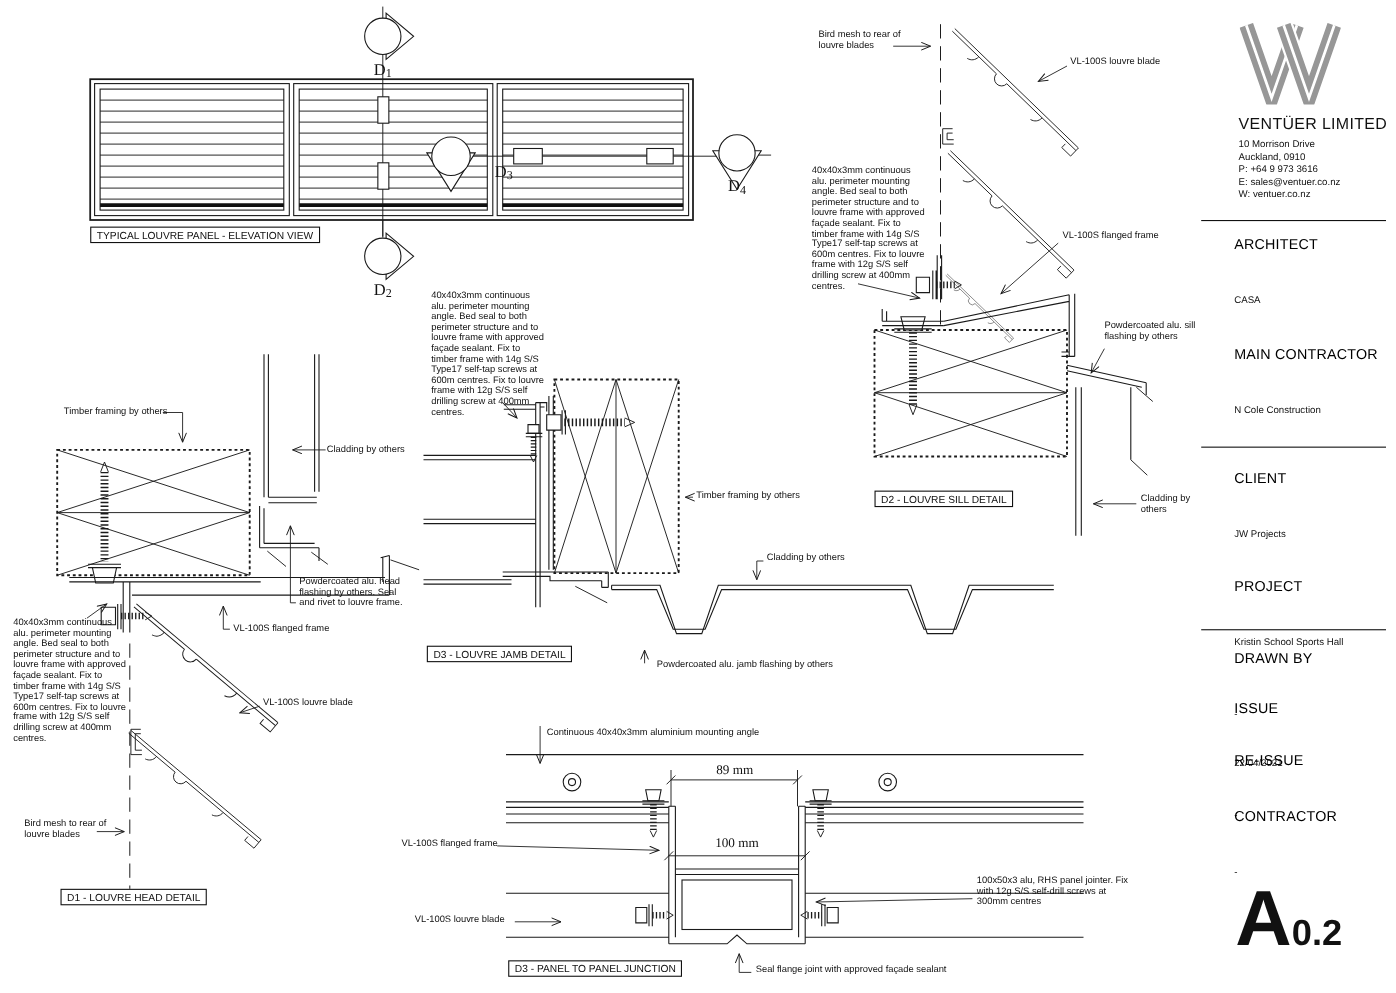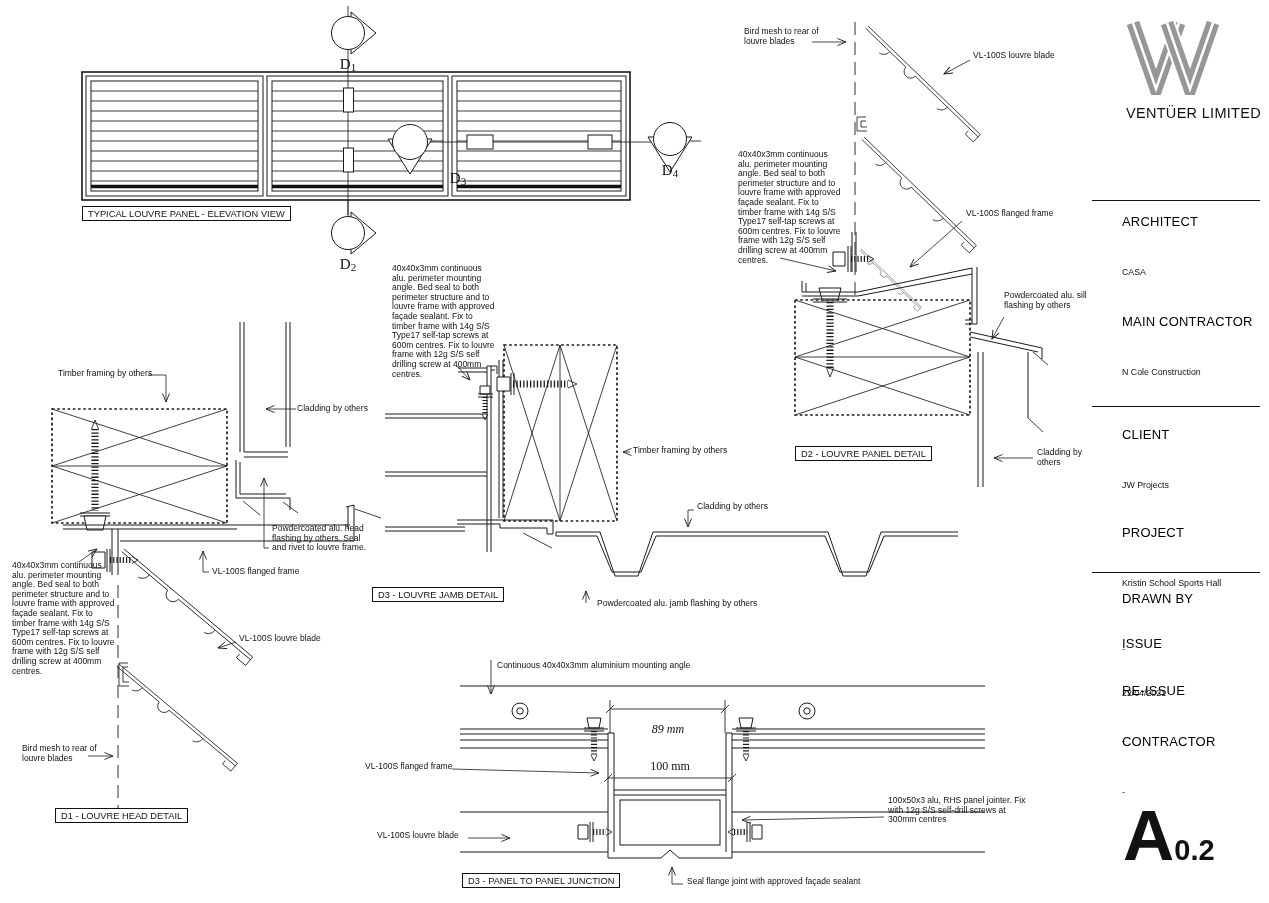--- a/index.html
+++ b/index.html
@@ -27,21 +27,21 @@
   .dim{position:absolute;font-family:"Liberation Serif",serif;font-size:12px;
        color:#111;text-align:center;}
   
   .tb-head{position:absolute;left:1122px;font-size:13px;letter-spacing:.2px;color:#000;white-space:nowrap;}
   .tb-val{position:absolute;left:1122px;font-size:8.8px;color:#111;white-space:nowrap;margin-top:36px;}
   .divider{position:absolute;left:1092px;width:168px;border-top:1.4px solid #111;height:0;}
   .coname{position:absolute;left:1126px;top:105px;font-size:14.5px;font-weight:500;letter-spacing:.3px;}
   .coaddr{position:absolute;left:1126px;top:126px;font-size:8.8px;line-height:11.2px;}
   .sheetcode{position:absolute;left:1123px;top:800px;display:flex;align-items:baseline;font-weight:bold;}
   .sheetcode .big{font-size:71px;line-height:1;}
-  .sheetcode .small{font-size:29px;line-height:1;}
+  .sheetcode .small{font-size:33px;line-height:1;}
 </style>
 </head>
 <body>
 
 <div id="sheet">
 
 <svg width="1269" height="903" viewBox="0 0 1269 903">
   <defs>
     <marker id="ah" markerWidth="10" markerHeight="9" refX="9" refY="4" orient="auto-start-reverse" markerUnits="userSpaceOnUse">
       <path d="M0.5,0.5 L9,4 L0.5,7.5" fill="none" stroke="#1a1a1a" stroke-width="0.9"></path>
@@ -203,63 +203,70 @@
     <path class="ldr" d="M452,769 L599,773"></path>
     <path class="ldr" d="M468,838 H510"></path>
     <path class="ldr" d="M884,817 L742,820"></path>
     <path class="ldr" d="M683,884 H672 V867"></path>
   </g>
 </svg>
 
 <div class="tbox" style="left:82px;top:206px;">TYPICAL LOUVRE PANEL - ELEVATION VIEW</div>
 <div class="marker" style="left:330px;top:24px;"><span>D</span><span class="sub">1</span></div>
 <div class="marker" style="left:330px;top:224px;"><span>D</span><span class="sub">2</span></div>
-<div class="marker" style="left:392px;top:138px;padding-left:48px;"><span>D</span><span class="sub">3</span></div>
+<div class="marker" style="left:392px;top:117px;padding-left:48px;"><span>D</span><span class="sub">3</span></div>
 <div class="marker" style="left:652px;top:130px;"><span>D</span><span class="sub">4</span></div>
 
 <div class="lbl nw" style="left:58px;top:369px;">Timber framing by others</div>
 <div class="lbl nw" style="left:297px;top:404px;">Cladding by others</div>
 <div class="lbl" style="left:272px;top:524px;width:104px;">Powdercoated alu. head flashing by others. Seal and rivet to louvre frame.</div>
 <div class="lbl nw" style="left:212px;top:567px;">VL-100S flanged frame</div>
 <div class="lbl" style="left:12px;top:561px;width:104px;">40x40x3mm continuous alu. perimeter mounting angle. Bed seal to both perimeter structure and to louvre frame with approved façade sealant. Fix to timber frame with 14g S/S Type17 self-tap screws at 600m centres. Fix to louvre frame with 12g S/S self drilling screw at 400mm centres.</div>
 <div class="lbl nw" style="left:239px;top:634px;">VL-100S louvre blade</div>
 <div class="lbl" style="left:22px;top:744px;width:85px;">Bird mesh to rear of louvre blades</div>
 <div class="tbox" style="left:55px;top:808px;">D1 - LOUVRE HEAD DETAIL</div>
 
 <div class="lbl" style="left:392px;top:264px;width:104px;">40x40x3mm continuous alu. perimeter mounting angle. Bed seal to both perimeter structure and to louvre frame with approved façade sealant. Fix to timber frame with 14g S/S Type17 self-tap screws at 600m centres. Fix to louvre frame with 12g S/S self drilling screw at 400mm centres.</div>
 <div class="lbl nw" style="left:633px;top:446px;">Timber framing by others</div>
 <div class="lbl nw" style="left:697px;top:502px;">Cladding by others</div>
 <div class="lbl nw" style="left:597px;top:599px;">Powdercoated alu. jamb flashing by others</div>
-<div class="tbox" style="left:372px;top:587px;">D3 - LOUVRE JAMB DETAIL</div>
+<div class="tbox" style="left:388px;top:587px;">D3 - LOUVRE JAMB DETAIL</div>
 
 <div class="lbl" style="left:744px;top:27px;width:85px;">Bird mesh to rear of louvre blades</div>
 <div class="lbl nw" style="left:973px;top:51px;">VL-100S louvre blade</div>
 <div class="lbl" style="left:738px;top:150px;width:104px;">40x40x3mm continuous alu. perimeter mounting angle. Bed seal to both perimeter structure and to louvre frame with approved façade sealant. Fix to timber frame with 14g S/S Type17 self-tap screws at 600m centres. Fix to louvre frame with 12g S/S self drilling screw at 400mm centres.</div>
 <div class="lbl nw" style="left:966px;top:209px;">VL-100S flanged frame</div>
 <div class="lbl" style="left:1004px;top:291px;width:96px;">Powdercoated alu. sill flashing by others</div>
 <div class="lbl" style="left:1037px;top:448px;width:62px;">Cladding by others</div>
-<div class="tbox" style="left:795px;top:446px;">D2 - LOUVRE PANEL DETAIL</div>
+<div class="tbox" style="left:795px;top:446px;">D2 - LOUVRE SILL DETAIL</div>
 
 <div class="lbl nw" style="left:497px;top:661px;">Continuous 40x40x3mm aluminium mounting angle</div>
-<div class="dim" style="left:646px;top:722px;width:44px;font-style:italic;">89 mm</div>
+<div class="dim" style="left:646px;top:693px;width:44px;">89 mm</div>
 <div class="dim" style="left:642px;top:759px;width:56px;">100 mm</div>
 <div class="lbl nw" style="left:365px;top:762px;">VL-100S flanged frame</div>
 <div class="lbl nw" style="left:377px;top:831px;">VL-100S louvre blade</div>
 <div class="lbl" style="left:888px;top:796px;width:138px;">100x50x3 alu, RHS panel jointer. Fix with 12g S/S self-drill screws at 300mm centres</div>
 <div class="lbl nw" style="left:687px;top:877px;">Seal flange joint with approved façade sealant</div>
 <div class="tbox" style="left:462px;top:873px;">D3 - PANEL TO PANEL JUNCTION</div>
 
 <svg style="left:1127px;top:21px;" width="92" height="74" viewBox="0 0 92 74">
   <path d="M6,2 L29,68 L52,2" stroke="#979797" stroke-width="13" fill="none"></path>
   <path d="M6,2 L29,68 L52,2" stroke="#ffffff" stroke-width="2.5" fill="none"></path>
   <path d="M40,2 L63,68 L86,2" stroke="#ffffff" stroke-width="17" fill="none"></path>
   <path d="M40,2 L63,68 L86,2" stroke="#979797" stroke-width="13" fill="none"></path>
   <path d="M40,2 L63,68 L86,2" stroke="#ffffff" stroke-width="2.5" fill="none"></path>
 </svg>
 <div class="coname">VENTÜER LIMITED</div>
+<div class="coaddr">
+  <div>10 Morrison Drive</div>
+  <div>Auckland, 0910</div>
+  <div>P: +64 9 973 3616</div>
+  <div>E: sales@ventuer.co.nz</div>
+  <div>W: ventuer.co.nz</div>
+</div>
 <div class="divider" style="top:200px;"></div>
 <div class="divider" style="top:406px;"></div>
 <div class="divider" style="top:572px;"></div>
 
 <div class="tb-head" style="top:214px;">ARCHITECT</div>
 <div class="tb-val" style="top:231px;">CASA</div>
 <div class="tb-head" style="top:314px;">MAIN CONTRACTOR</div>
 <div class="tb-val" style="top:331px;text-align:right;">N Cole Construction</div>
 <div class="tb-head" style="top:427px;">CLIENT</div>
 <div class="tb-val" style="top:444px;">JW Projects</div>

